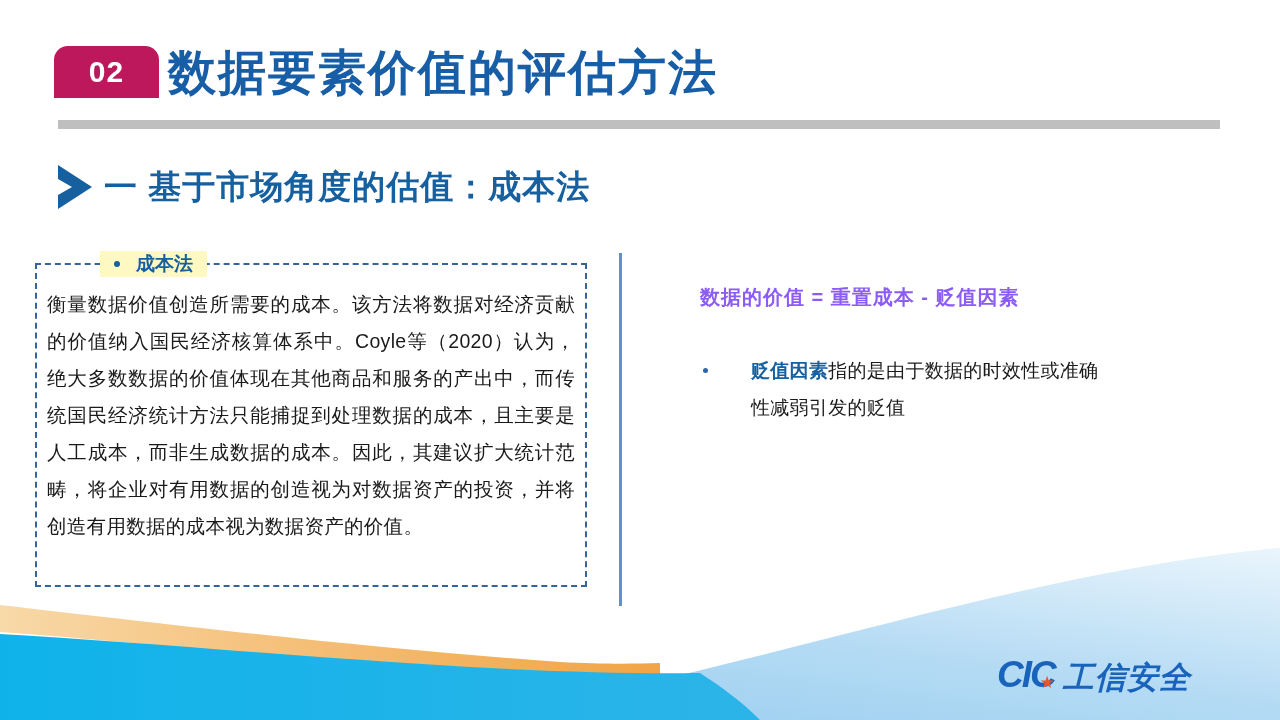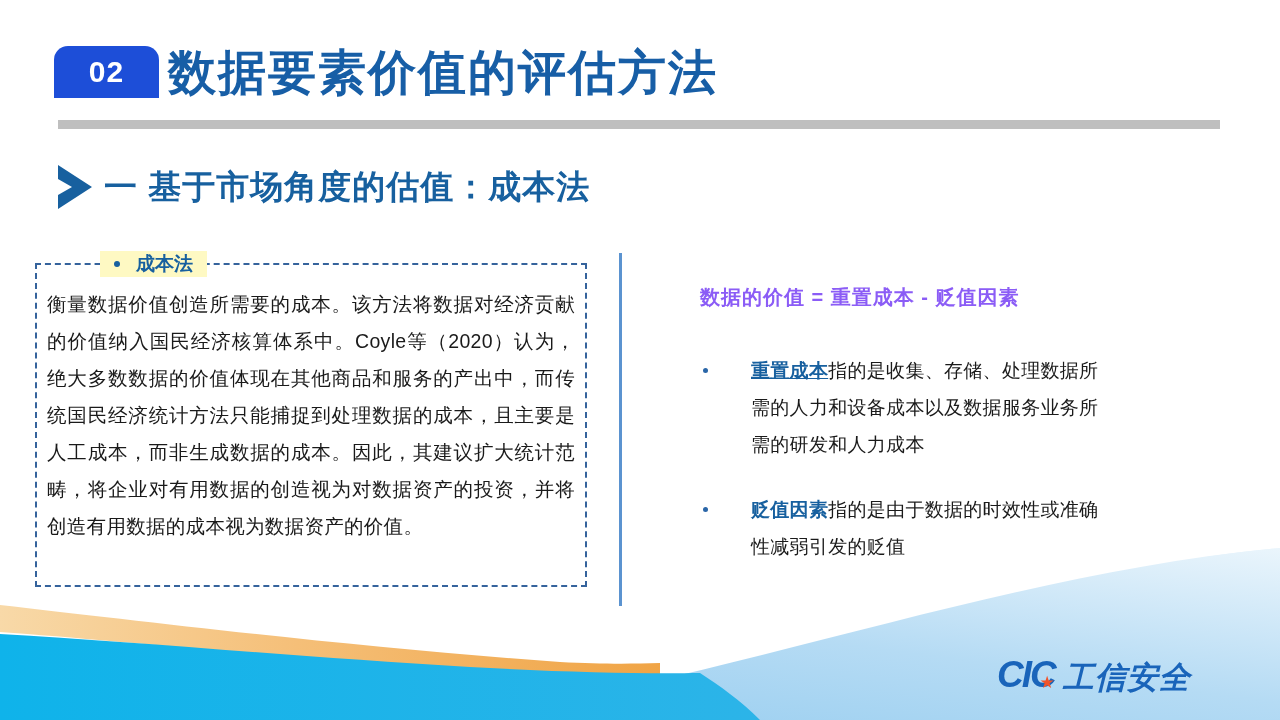--- a/index.html
+++ b/index.html
@@ -23,21 +23,21 @@
     left: 0; top: 0;
     width: 1280px; height: 720px;
     pointer-events: none;
   }
 
   
   .hdr-badge {
     position: absolute;
     left: 54px; top: 46px;
     width: 105px; height: 52px;
-    background: #1d4ed8;
+    background: #be185d;
     border-radius: 14px 14px 0 0;
     color: #ffffff;
     font-size: 30px;
     font-weight: bold;
     letter-spacing: 1px;
     display: flex;
     align-items: center;
     justify-content: center;
     line-height: 1;
   }
@@ -249,24 +249,20 @@
 
   <div class="panel-body">衡量数据价值创造所需要的成本。该方法将数据对经济贡献的价值纳入国民经济核算体系中。Coyle等（2020）认为，绝大多数数据的价值体现在其他商品和服务的产出中，而传统国民经济统计方法只能捕捉到处理数据的成本，且主要是人工成本，而非生成数据的成本。因此，其建议扩大统计范畴，将企业对有用数据的创造视为对数据资产的投资，并将创造有用数据的成本视为数据资产的价值。</div>
 
   <div class="vdivider"></div>
 
   <div class="formula">数据的价值 = 重置成本 - 贬值因素</div>
 
   <div class="bullets">
     <div class="bullet">
       <span class="bdot"></span>
-      <span class="kw ul">重置成本</span><span>指的是收集、存储、处理数据所需的人力和设备成本以及数据服务业务所需的研发和人力成本</span>
-    </div>
-    <div class="bullet">
-      <span class="bdot"></span>
       <span class="kw">贬值因素</span><span>指的是由于数据的时效性或准确性减弱引发的贬值</span>
     </div>
   </div>
 
   <div class="logo">
     <span class="logo-cic">
       <span>CIC</span>
       <span class="logo-star">★</span>
     </span>
     <span class="logo-cn">工信安全</span>

